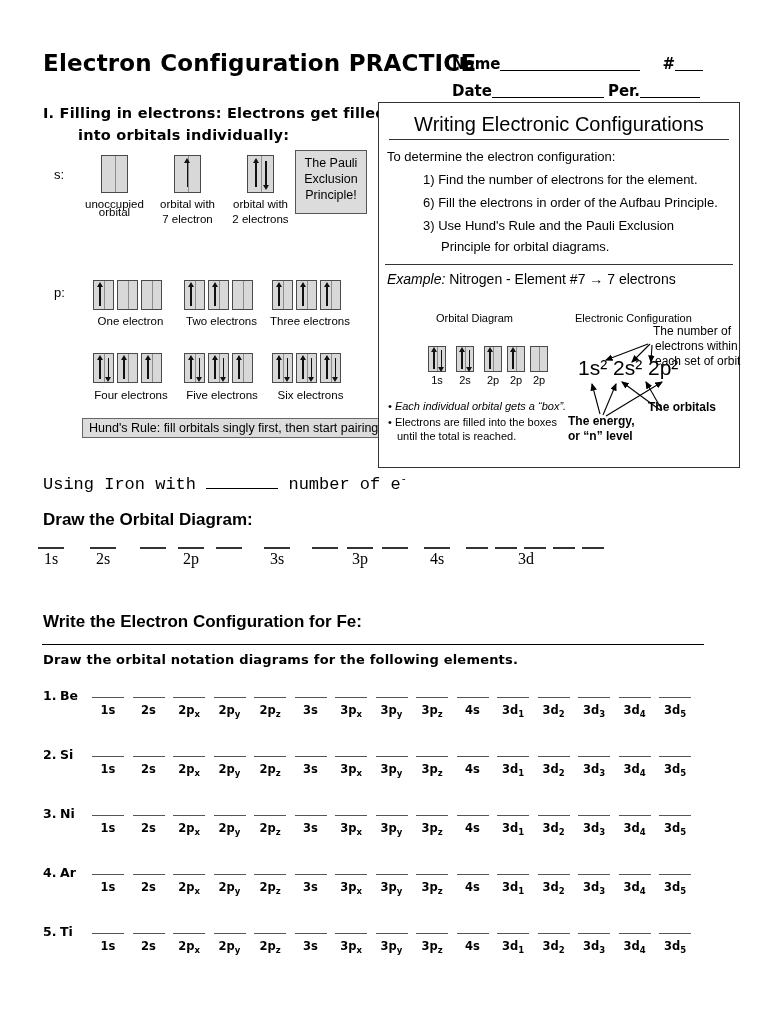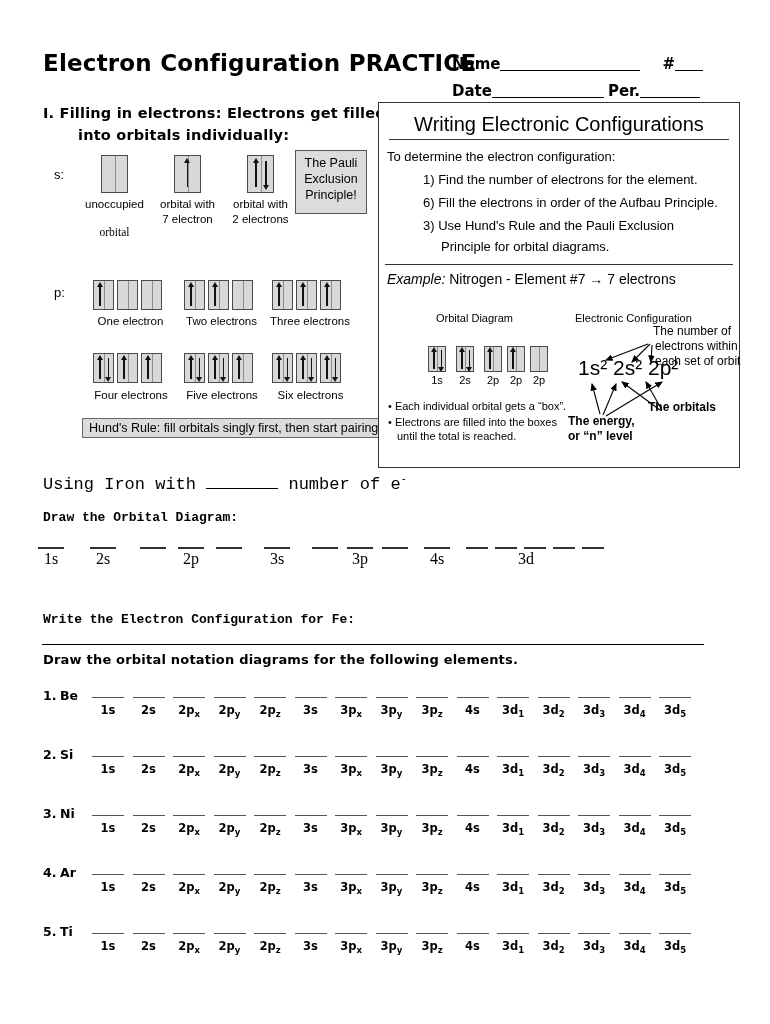--- a/index.html
+++ b/index.html
@@ -49,21 +49,21 @@
   .ex{font-family:"Liberation Sans",sans-serif;font-size:14px;}
   .ex i{font-style:italic;}
   .small{font-family:"Liberation Sans",sans-serif;font-size:11px;}
   .bul{font-family:"Liberation Sans",sans-serif;font-size:11px;line-height:14px;}
   .cfg{font-family:"Liberation Sans",sans-serif;font-size:21px;white-space:nowrap;}
   .annot{font-family:"Liberation Sans",sans-serif;font-size:12px;line-height:15px;}
   .annotb{font-family:"Liberation Sans",sans-serif;font-size:12px;line-height:15px;font-weight:bold;}
 
   
   .ser{font-family:Liberation Mono, monospace;font-size:17px;}
-  .serb{font-family:Liberation Mono, monospace;font-size:13px;font-weight:bold;}
+  .serb{font-family:Liberation Sans, sans-serif;font-size:17px;font-weight:bold;}
   .blank{display:inline-block;border-bottom:1.3px solid #000;}
 
   .dash{position:absolute;border-top:2.2px solid #333;}
   .dlbl{position:absolute;font-family:"Liberation Serif",serif;font-size:16px;text-align:center;}
 
   .hr{position:absolute;border-top:1.4px solid #000;}
 
   
   .qlbl{font-family:"DejaVu Sans",sans-serif;font-weight:bold;font-size:12.5px;}
   .ol{position:absolute;border-top:1.7px solid #555;}
@@ -92,21 +92,21 @@
   <div class="abs comic" style="left:78px;top:127px;font-size:14.5px;">into orbitals individually:</div>
 
   <div class="abs helv" style="left:54px;top:167px;font-size:13px;">s:</div>
 
   <div class="abs" style="left:101px;top:155px;">
     <div class="obox" style="width:27px;height:38px;">
       <div class="mid"></div>
     </div>
   </div>
   <div class="abs cap" style="left:66px;top:198px;width:97px;">unoccupied</div>
-  <div class="abs cap" style="left:66px;top:226px;width:97px;font-family:Liberation Serif, serif;">orbital</div>
+  <div class="abs cap" style="left:66px;top:206px;width:97px;">orbital</div>
 
   <div class="abs" style="left:174px;top:155px;">
     <div class="obox" style="width:27px;height:38px;">
       <div class="mid"></div>
       <div class="up">
         <div class="shaft" style="left:11.5px;top:5px;height:26px;"></div>
         <div class="head" style="left:9px;top:2px;"></div>
       </div>
     </div>
   </div>
@@ -341,21 +341,21 @@
     </div><div class="obox" style="width:18px;height:26px;">
       <div class="mid"></div>
     </div>
   </div>
   <div class="abs small" style="left:428px;top:374px;width:18px;text-align:center;">1s</div>
   <div class="abs small" style="left:456px;top:374px;width:18px;text-align:center;">2s</div>
   <div class="abs small" style="left:484px;top:374px;width:18px;text-align:center;">2p</div>
   <div class="abs small" style="left:507px;top:374px;width:18px;text-align:center;">2p</div>
   <div class="abs small" style="left:530px;top:374px;width:18px;text-align:center;">2p</div>
 
-  <div class="abs bul" style="left:388px;top:399px;">• Each individual orbital gets a “box”.</div>
+  <div class="abs bul" style="left:388px;top:399px;font-style:italic;">• Each individual orbital gets a “box”.</div>
   <div class="abs bul" style="left:388px;top:415px;">• Electrons are filled into the boxes</div>
   <div class="abs bul" style="left:397px;top:429px;">until the total is reached.</div>
 
   <svg class="abs" style="left:570px;top:318px;" width="170" height="140">
     <defs>
       <marker id="ah" markerWidth="7" markerHeight="7" refX="6" refY="3" orient="auto">
         <path d="M0,0 L7,3 L0,6 z" fill="#000"></path>
       </marker>
     </defs>
 

